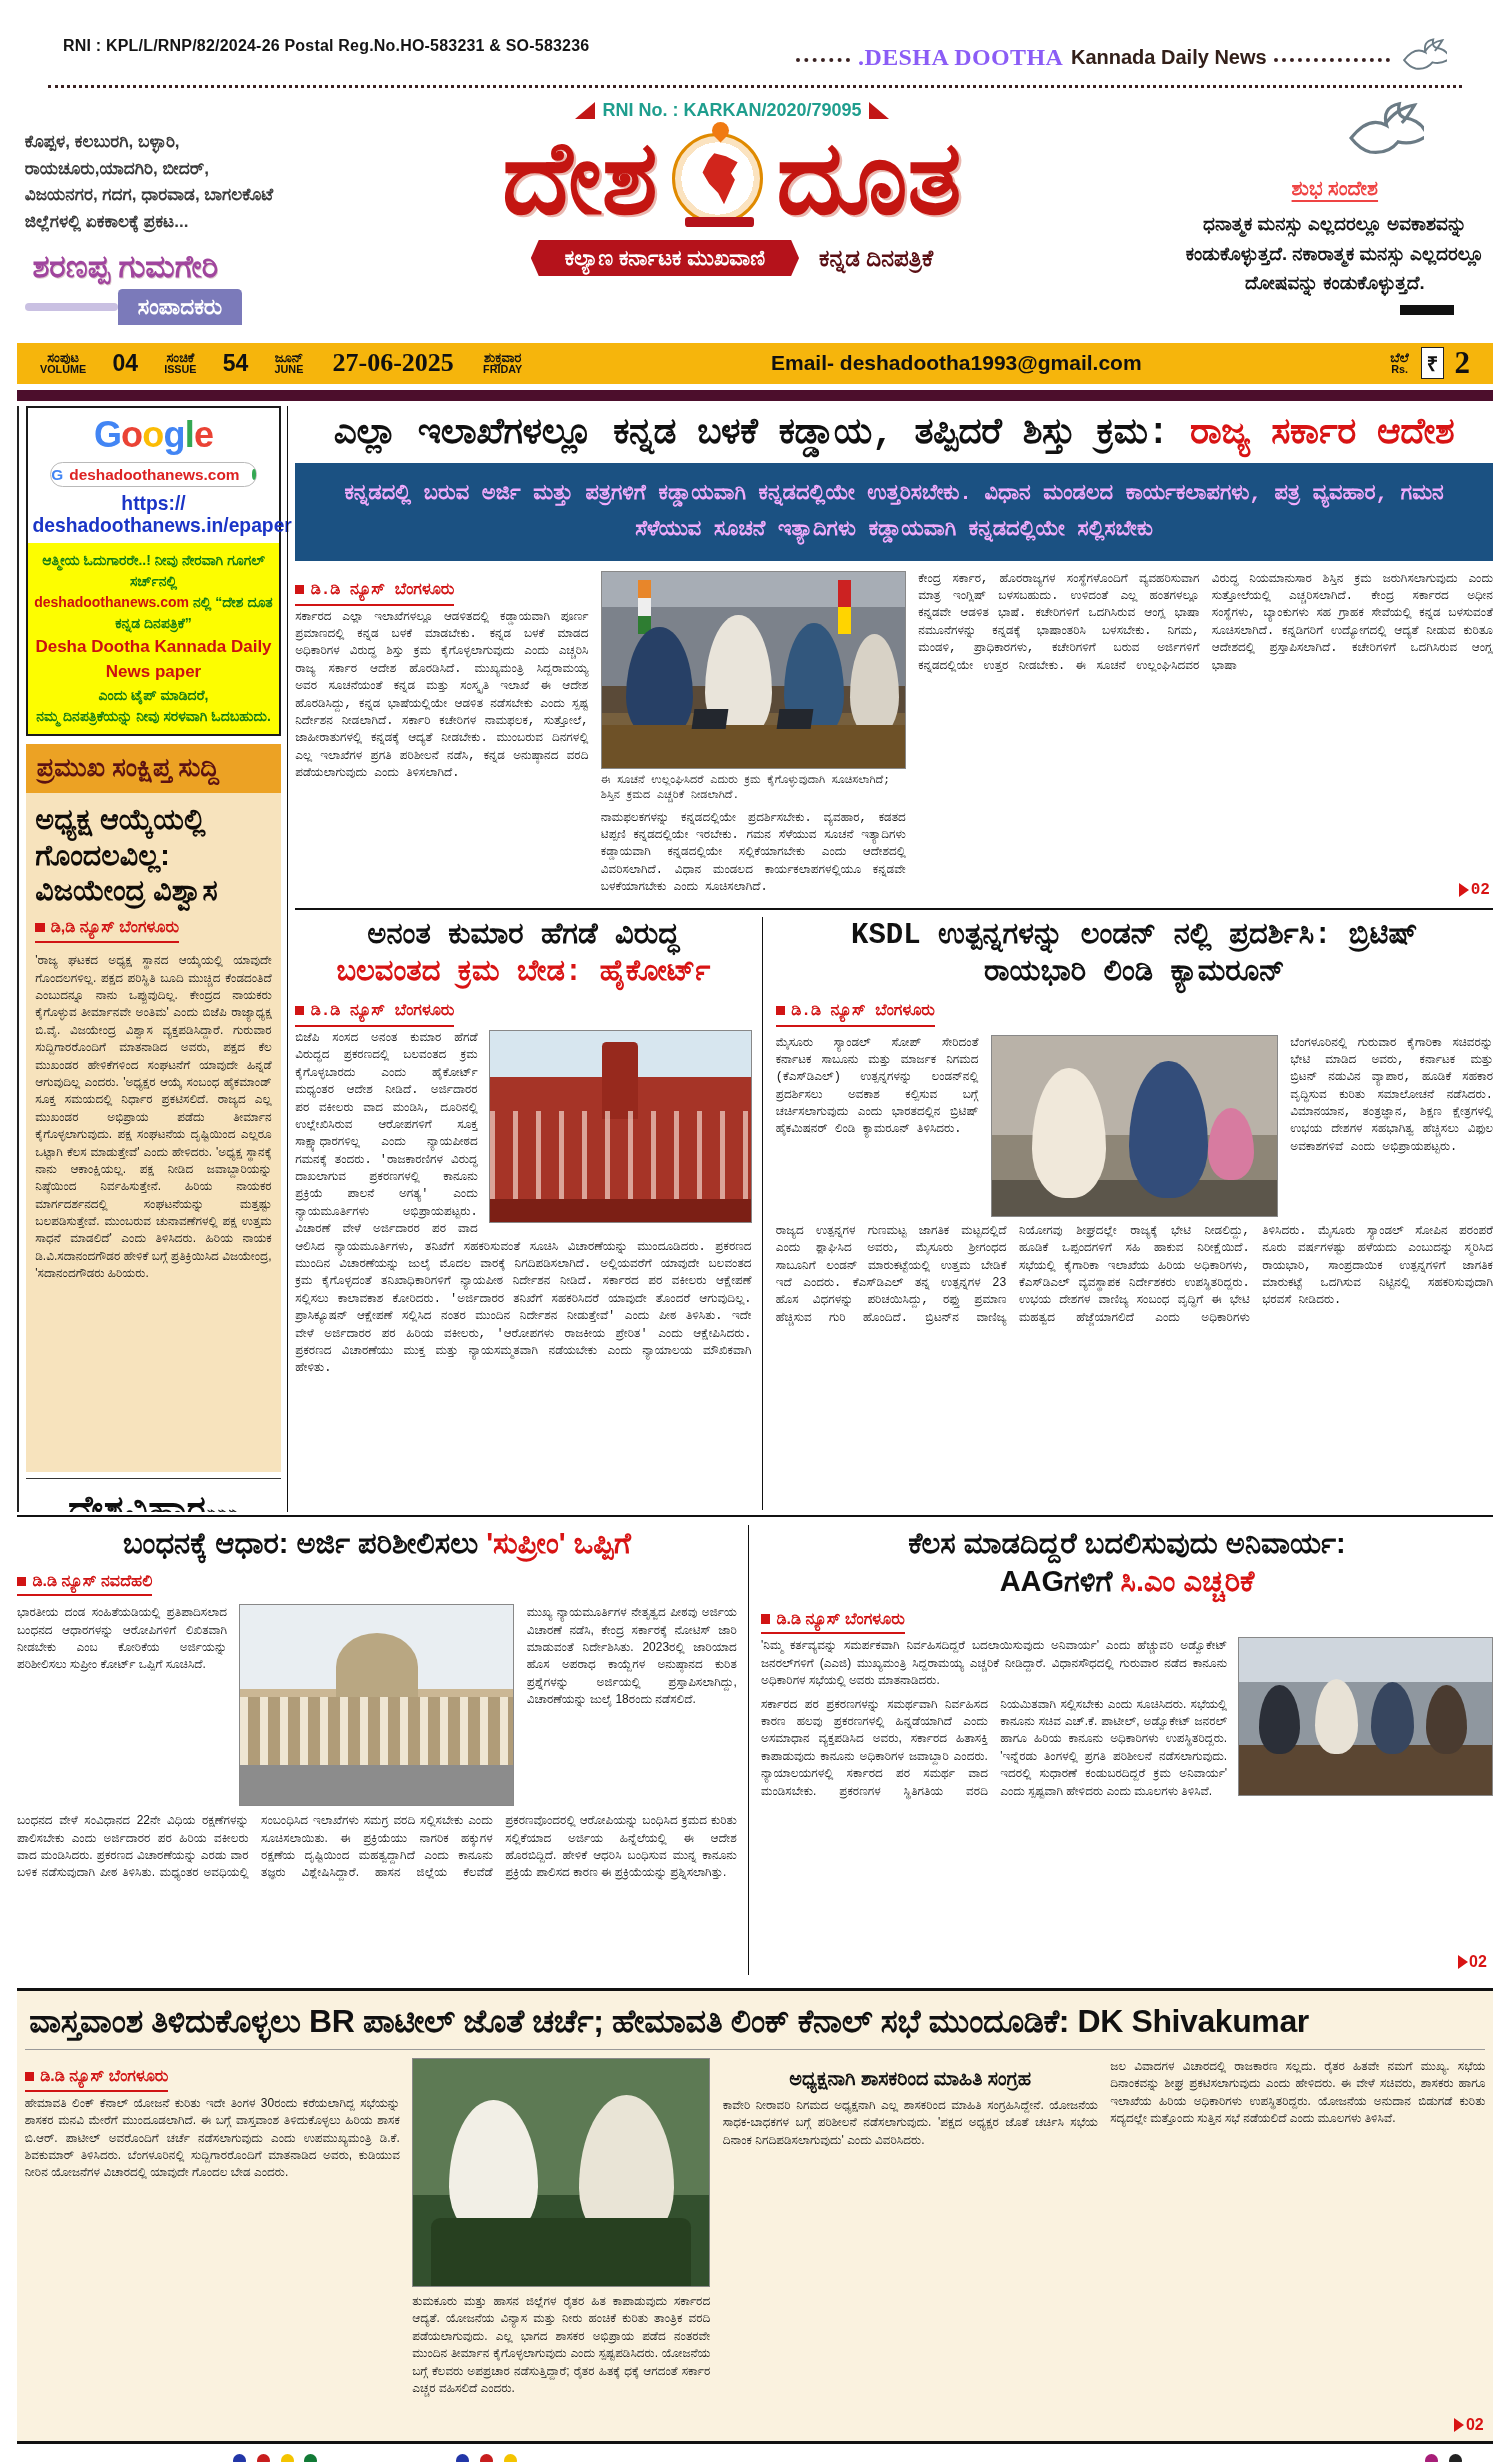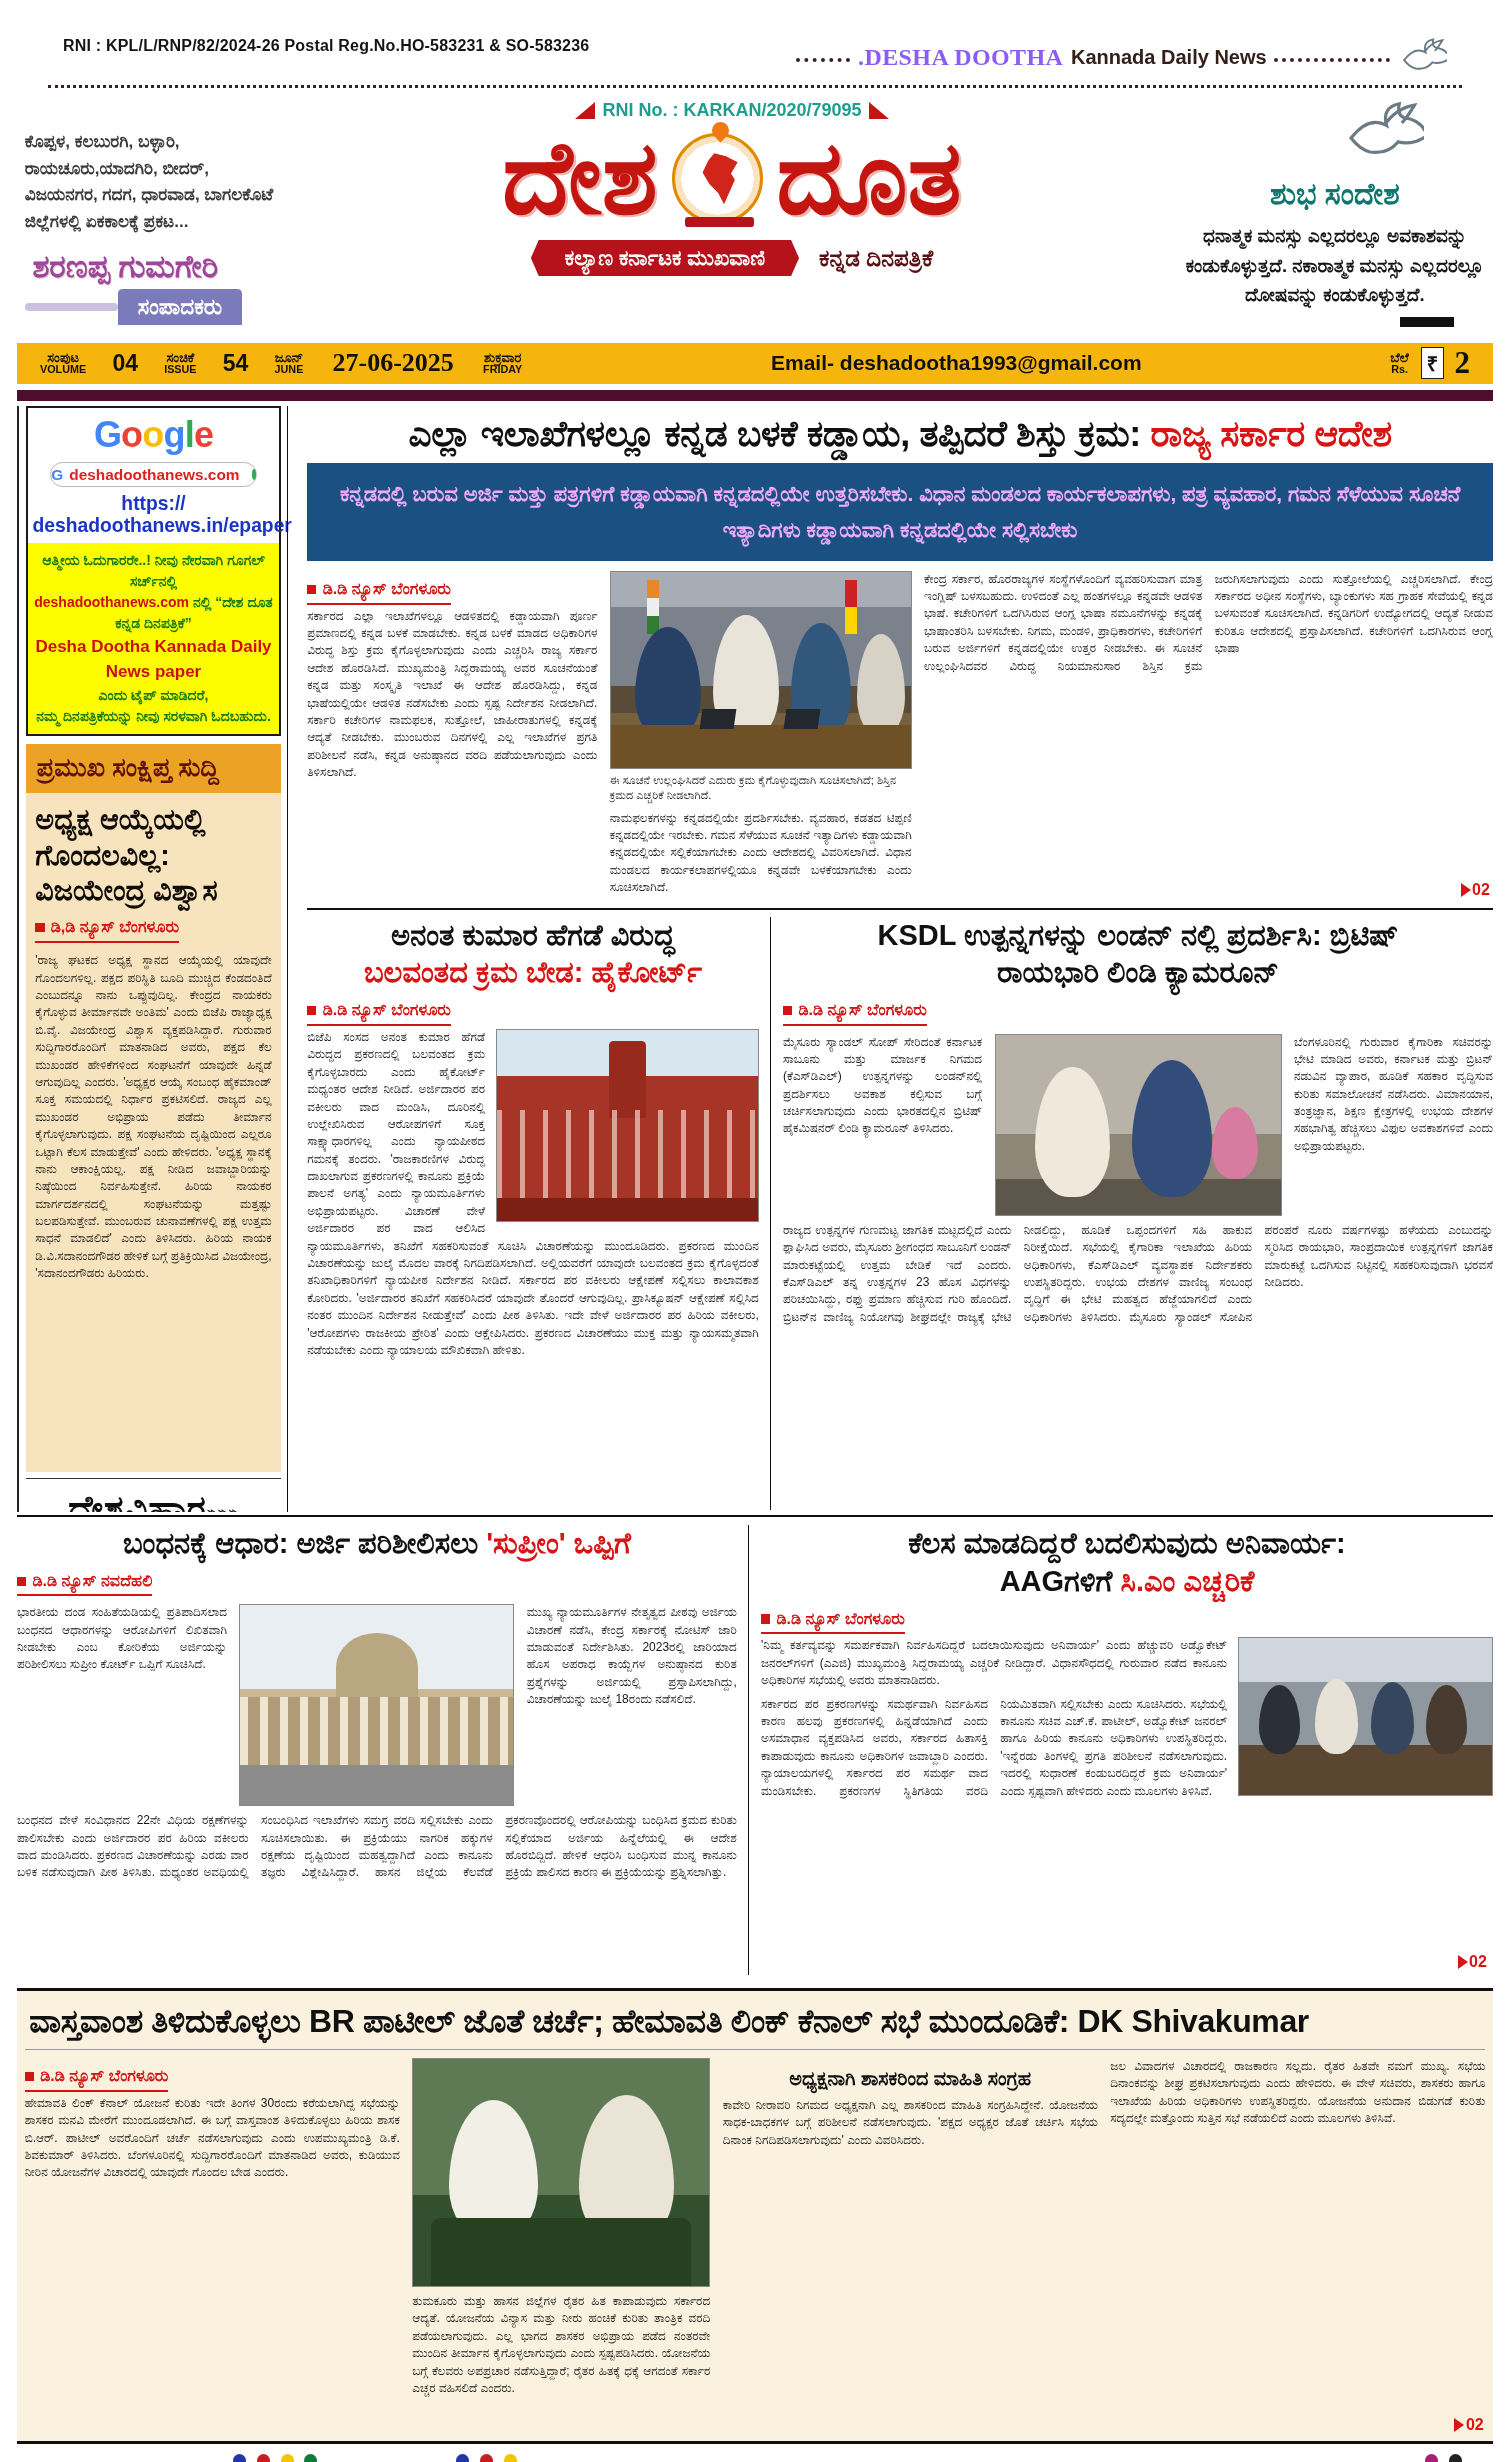--- a/index.html
+++ b/index.html
@@ -36,40 +36,40 @@
   .logo-word { font-size:102px; line-height:1.05; font-weight:bold; color:#c41511; text-shadow:2.3px 2.3px 0 #e9b8b0; white-space:nowrap; }
   .emblem { width:91px; height:91px; border-radius:50%; border:3.9px solid #e08a00; background:radial-gradient(circle at 50% 50%, #fff 0 60%, #fbe3c0 60% 100%); position:relative; flex:0 0 auto; }
   .emblem .map { position:absolute; left:26px; top:17px; width:39px; height:51px; background:#d1251c; clip-path:polygon(35% 0,65% 6%,95% 18%,78% 40%,88% 52%,60% 100%,45% 78%,22% 60%,5% 38%,20% 14%); }
   .emblem .flame { position:absolute; left:37px; top:-14px; width:17px; height:17px; background:#f07a12; border-radius:50% 50% 50% 0; transform:rotate(-45deg); }
   .emblem .band { position:absolute; left:10.8px; bottom:-6.2px; width:69px; height:10.8px; background:#b5121b; border-radius:3.1px; }
   .ribbon-row { display:flex; align-items:center; justify-content:center; gap:20px; margin-top:7.7px; }
   .ribbon { background:#b5121b; color:#fff; font-size:21px; font-weight:bold; padding:6.2px 34px; clip-path:polygon(3% 0,97% 0,100% 50%,97% 100%,3% 100%,0 50%); }
   .paper-type { font-size:23px; font-weight:bold; color:#5a0f14; }
   .m-right { width:301px; text-align:center; padding-top:1.5px; }
   .m-right .dove-svg { width:85px; height:66px; margin-left:93px; }
-  .bless-title { font-size:30px; font-weight:bold; color:#0f766e; text-underline-offset:4.6px; margin-top:7.7px; }
+  .bless-title { font-size:20px; font-weight:bold; color:#ef4444; text-decoration:underline; text-underline-offset:4.6px; margin-top:7.7px; }
   .bless-text { font-size:18.5px; font-weight:bold; color:#161616; line-height:1.6; margin-top:9.3px; }
   .black-bar { width:54px; height:9.3px; background:#111; margin:7.7px 31px 0 auto; }
 
   
   .infobar { background:#f6b50c; display:flex; align-items:center; height:41px; padding:0 23px; gap:6.2px; }
   .ib-cell { display:flex; flex-direction:column; justify-content:center; line-height:1.05; text-align:center; }
   .ib-kn { font-size:13px; font-weight:bold; }
   .ib-en { font-size:10.8px; font-weight:bold; }
   .ib-val { font-size:23px; font-weight:bold; padding:0 20px; }
   .ib-date { font-size:26px; font-weight:bold; padding:0 23px; font-family:"Liberation Serif", serif; }
   .ib-email { font-size:21px; font-weight:bold; flex:1; text-align:center; }
   .ib-price-box { background:#fff; border:0.8px solid #222; font-size:20px; font-weight:bold; padding:1.5px 4.6px; margin-left:6.2px; }
   .ib-price-val { font-size:31px; font-weight:bold; font-family:"Liberation Serif", serif; margin-left:4.6px; }
   .maroon-rule { height:11.6px; background:#4c0e2c; margin-top:6.2px; }
 
   
   .content-row { display:flex; margin-top:4.6px; position:relative; height:1106px; overflow:hidden; }
   aside.sidebar { width:264px; flex:0 0 264px; border-left:2.3px solid #222; padding-left:7px; }
-  main.maincol { flex:1; border-left:1.5px solid #111; margin-left:6.2px; padding-left:19px; overflow:hidden; }
+  main.maincol { flex:1; border-left:1.5px solid #111; margin-left:6.2px; padding-left:7px; overflow:hidden;font-family:Liberation Mono, monospace; }
 
   
   .gbox { border:2.3px solid #1b1b1b; padding:6.2px 4.6px 0 4.6px; text-align:center; }
   .glogo { font-size:36px; font-weight:bold; letter-spacing:-0.8px; }
   .glogo span:nth-child(1){color:#4285F4}.glogo span:nth-child(2){color:#EA4335}.glogo span:nth-child(3){color:#FBBC05}
   .glogo span:nth-child(4){color:#4285F4}.glogo span:nth-child(5){color:#34A853}.glogo span:nth-child(6){color:#EA4335}
   .gpill { display:flex; align-items:center; justify-content:center; gap:6.2px; border:1.5px solid #b9b9b9; border-radius:18.5px; padding:2.3px 9.3px; margin:6.2px 17px; }
   .gpill .gG { color:#4285F4; font-weight:bold; font-size:15.4px; }
   .gpill .gtxt { color:#d22; font-weight:bold; font-size:15.4px; }
   .gpill .mic { width:9.3px; height:12.4px; background:#4285F4; border-radius:4.6px; }

